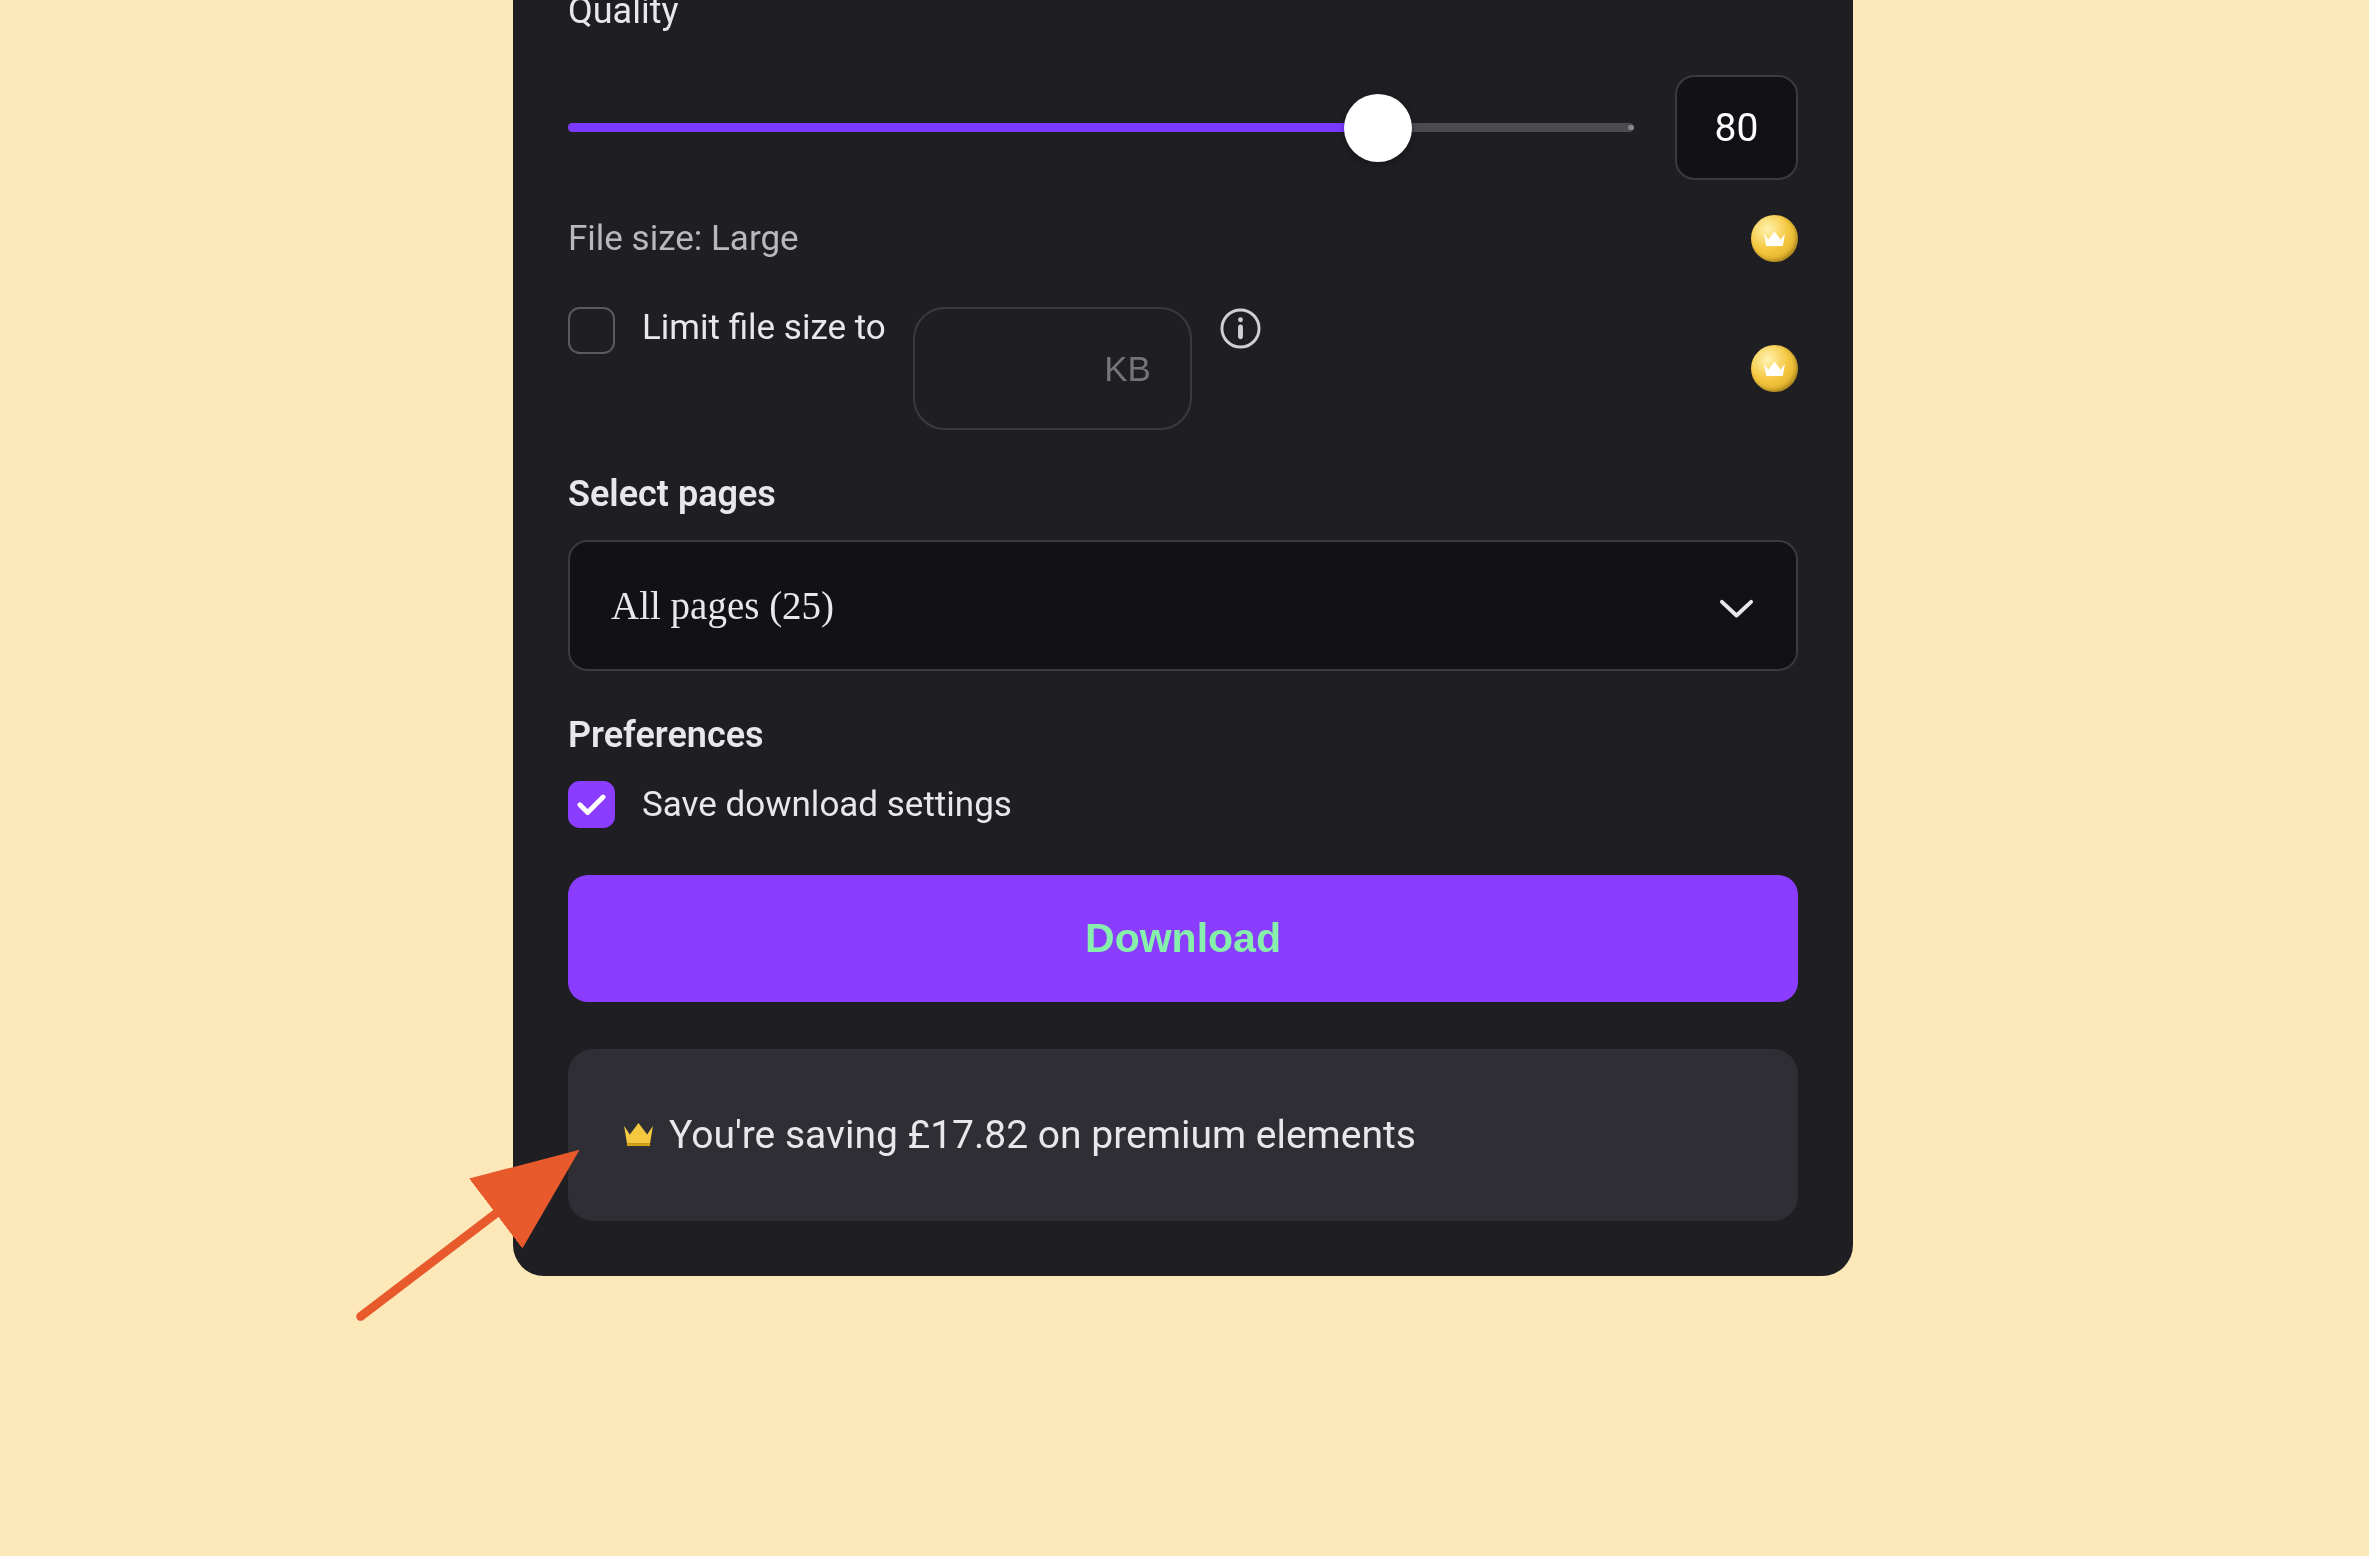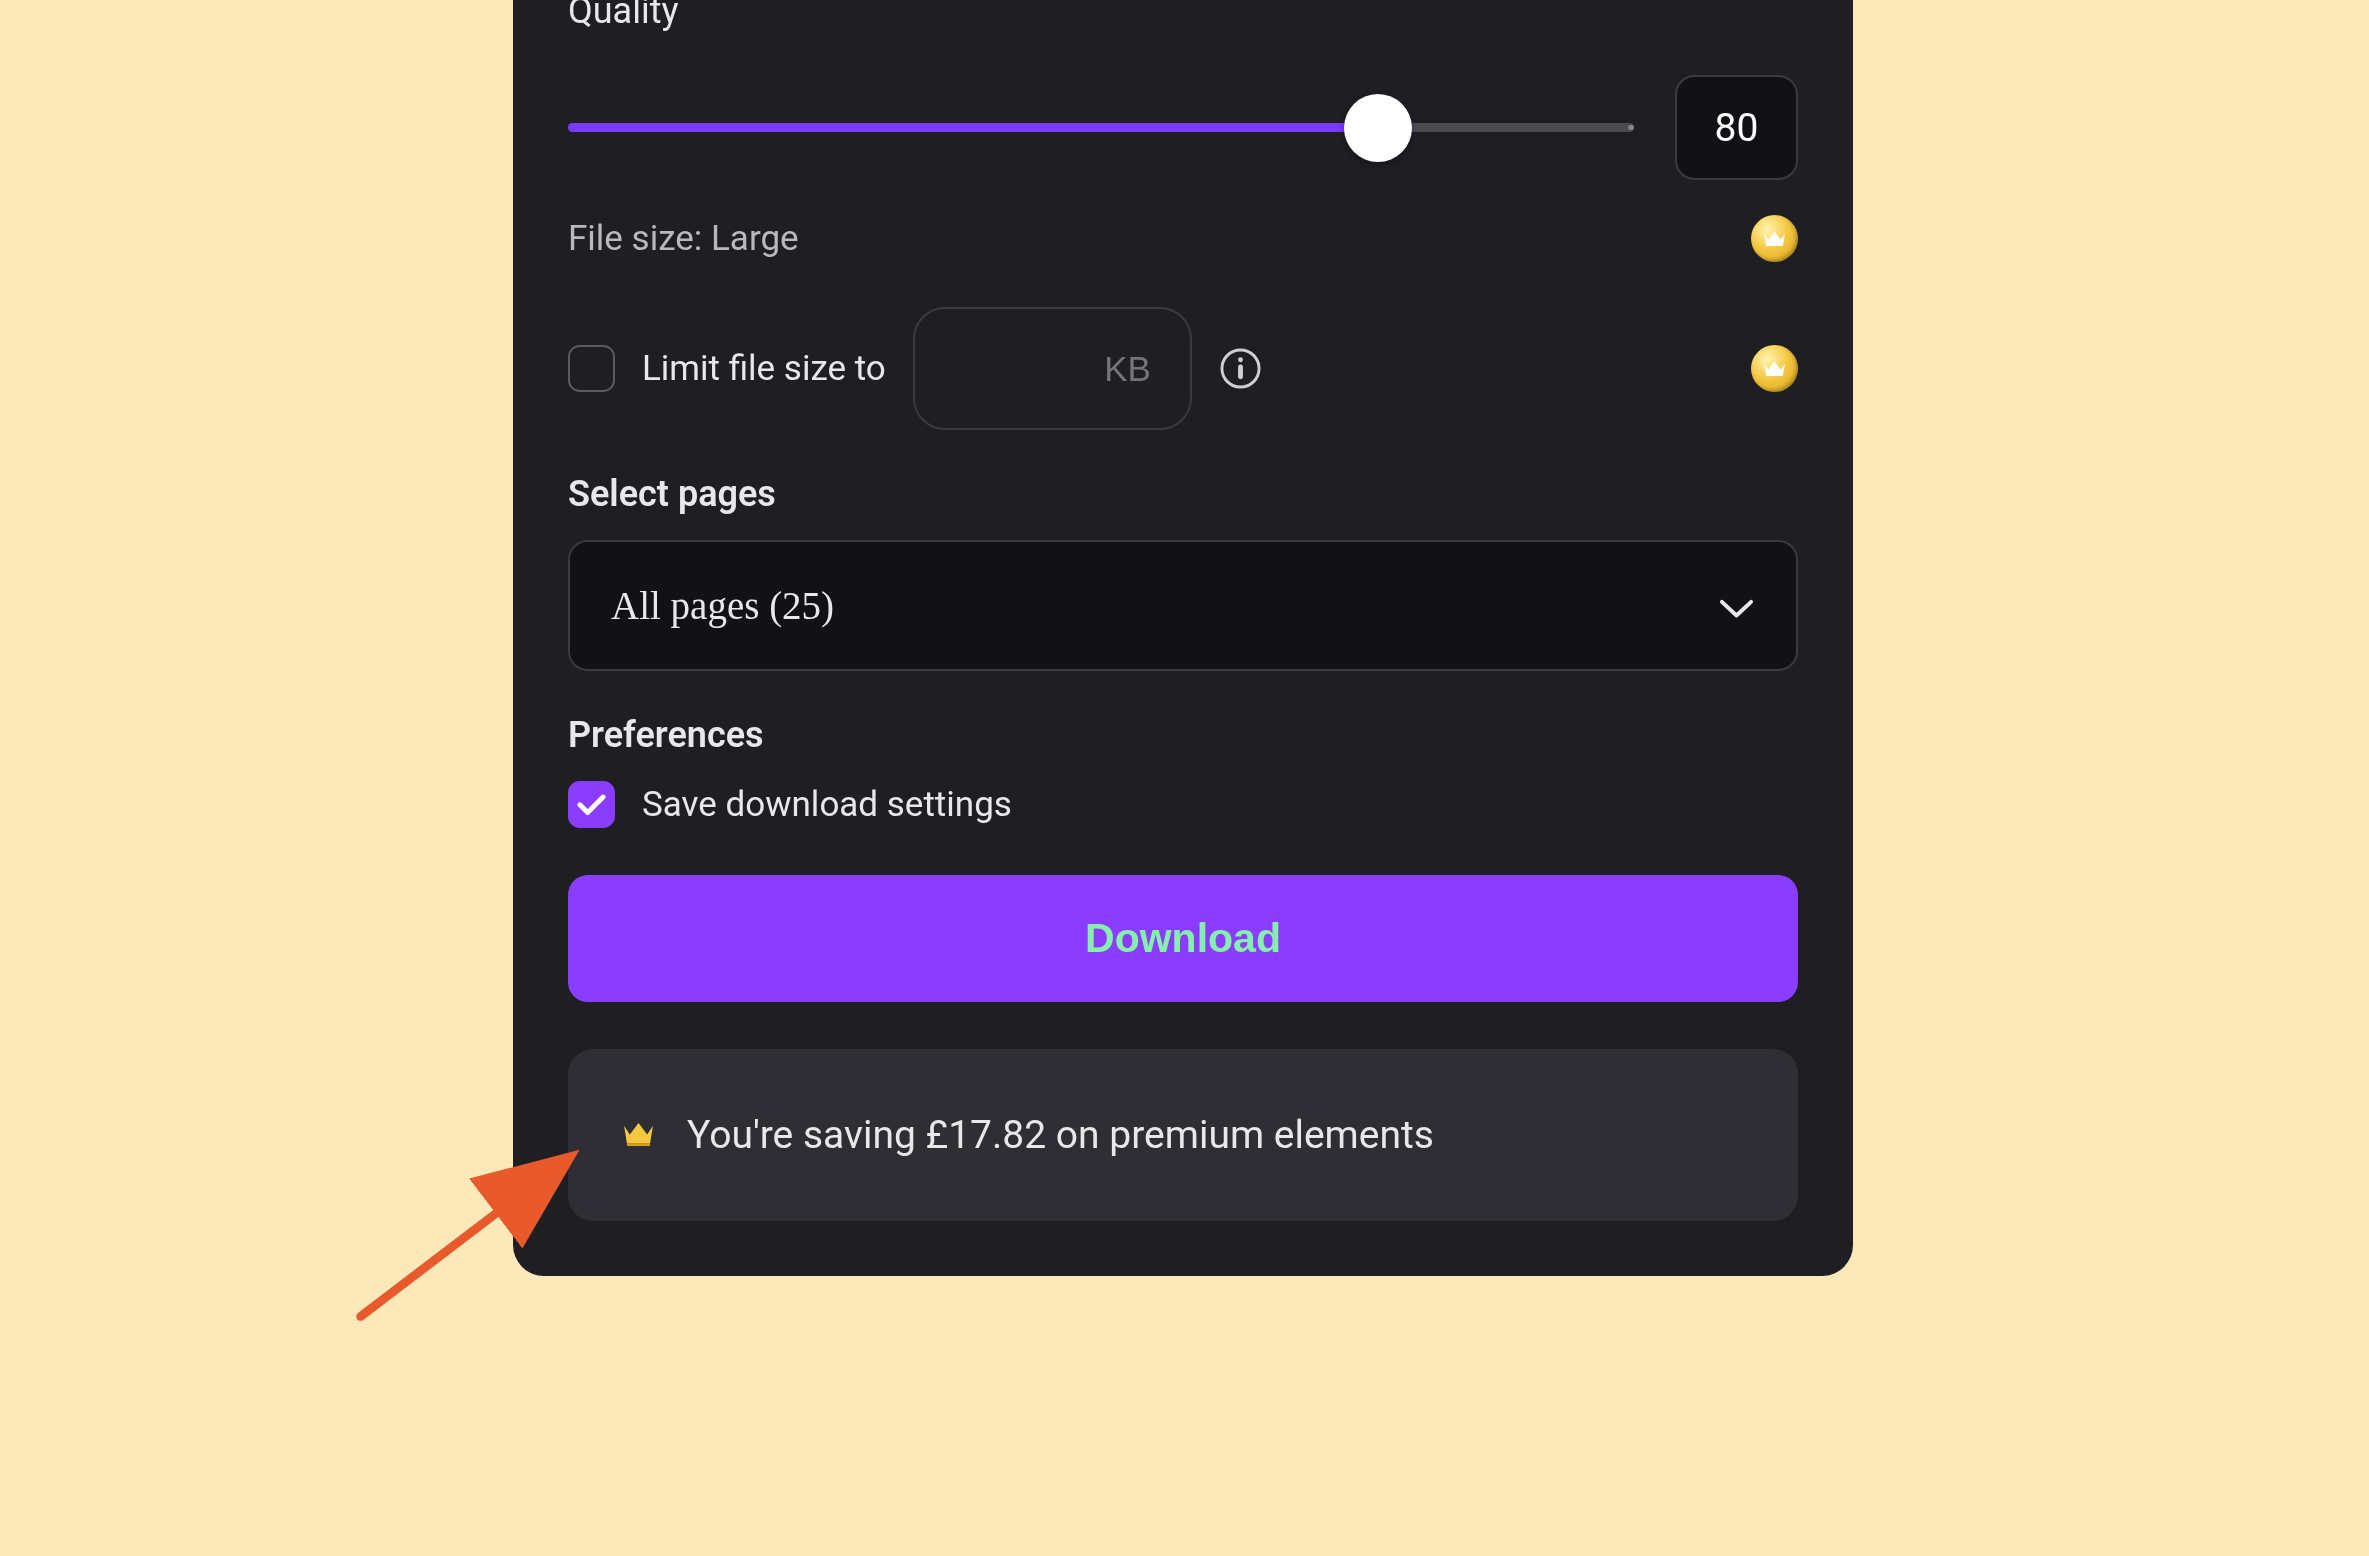--- a/index.html
+++ b/index.html
@@ -99,21 +99,20 @@
     }
     .crown-badge svg { width: 25px; height: 19.5px; display:block; }
     .limit-row {
       display: flex;
       align-items: center;
       justify-content: space-between;
       margin-bottom: 43px;
     }
     .limit-left {
       display: flex;
-      align-items: center;
       gap: 27px;
     }
     .checkbox {
       width: 47px;
       height: 47px;
       border: 2.9px solid #5a5a62;
       border-radius: 11.7px;
       background: transparent;
       cursor: pointer;
       display: inline-flex;
@@ -177,21 +176,21 @@
       cursor: pointer;
       margin-bottom: 47px;
     }
     .savings-card {
       width: 100%;
       height: 172px;
       background: #2e2e34;
       border-radius: 25px;
       display: flex;
       align-items: center;
-      gap: 31px;
+      gap: 13px;
       padding: 0 53px;
     }
     .savings-crown {
       width: 35px;
       height: 27px;
     }
     .savings-text { font-size: 39px; color: #e8e8ea; }
     .arrow-annotation {
       position: absolute;
       left: 341px;

